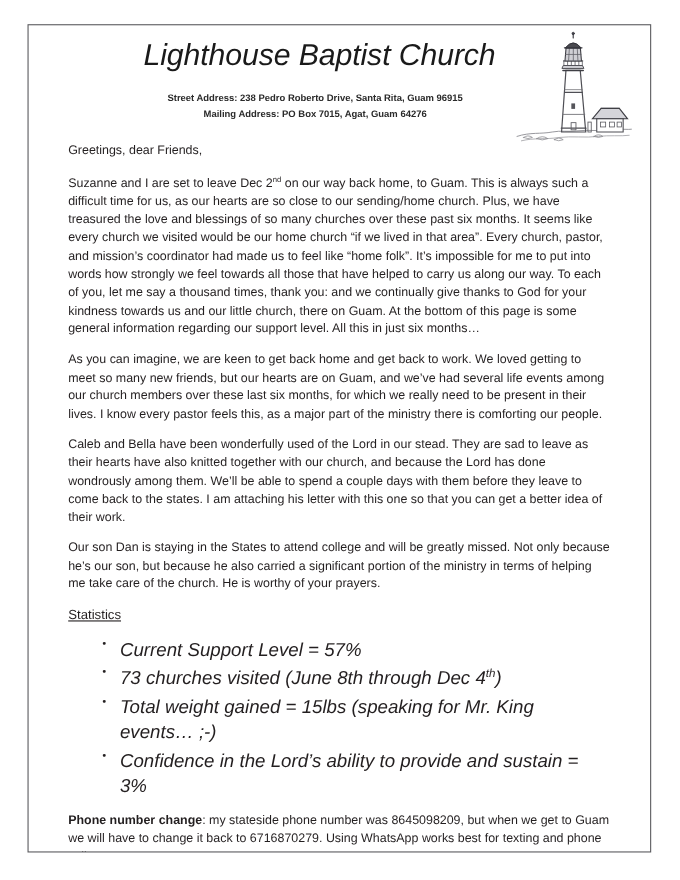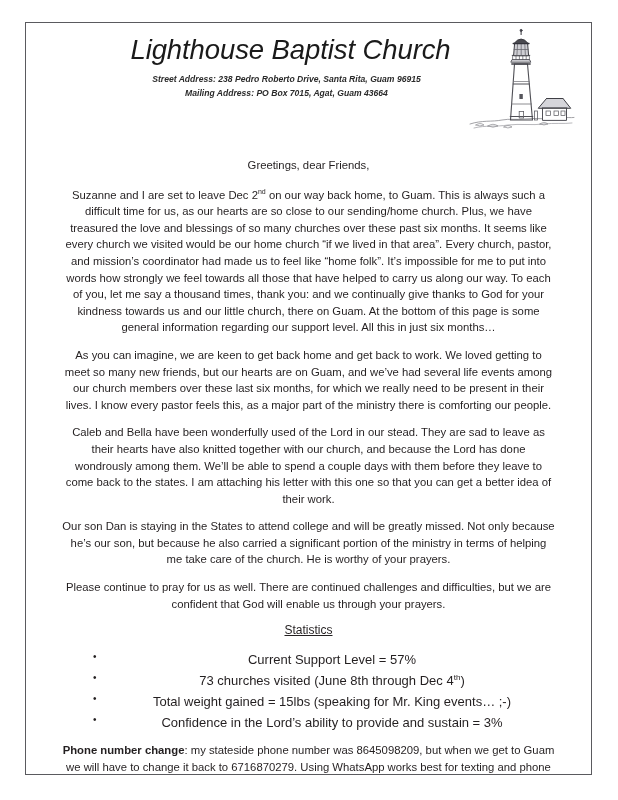--- a/index.html
+++ b/index.html
@@ -49,25 +49,24 @@
     letter-spacing: -0.1px;
     line-height: 1.12;
     color: #1a1a1a;
     padding-right: 58px;
     padding-left: 22px;
   }
 
   .address-block {
     text-align: center;
     font-size: 8.6px;
-    font-style: italic;
     font-weight: bold;
     line-height: 1.62;
     color: #2a2a2a;
-    margin-top: 7px;
+    margin-top: 17px;
     padding-right: 70px;
     padding-left: 26px;
   }
   .address-block div { white-space: nowrap; }
 
   
   .lighthouse {
     position: absolute;
     right: -2px;
     top: 5px;
@@ -75,22 +74,21 @@
     height: 106px;
   }
   .lighthouse svg { display: block; width: 100%; height: 100%; }
 
   
   .body-copy {
     padding: 0 21px 0 21px;
     font-size: 11.3px;
     line-height: 1.47;
     color: #231f20;
-    text-align: center;
-    margin-top: 28px;
+    text-align: left;
   }
 
   .body-copy p {
     margin: 0 0 11px 0;
   }
 
   .greeting { margin-bottom: 13px !important; }
 
   sup {
     font-size: 0.62em;
@@ -106,23 +104,24 @@
     display: inline-block;
   }
 
   ul.stats-list {
     margin: 0 0 11px 0;
     padding-left: 47px;
     list-style: none;
   }
   ul.stats-list li {
     position: relative;
-    font-size: 13px;
+    font-size: 17px;
     line-height: 1.34;
     margin-bottom: 3.5px;
+    font-style: italic;
   }
   ul.stats-list li::before {
     content: "\2022";
     position: absolute;
     left: -16px;
     top: -0.5px;
     font-size: 10px;
   }
 
   .bold { font-weight: bold; }
@@ -134,21 +133,21 @@
 
 <div class="page">
   <div class="page-inner">
 
     <div class="letterhead">
 
       <div class="church-title">Lighthouse Baptist Church</div>
 
       <div class="address-block">
         <div>Street Address: 238 Pedro Roberto Drive, Santa Rita, Guam 96915</div>
-        <div>Mailing Address:  PO Box 7015, Agat, Guam 43664</div>
+        <div>Mailing Address:  PO Box 7015, Agat, Guam 64276</div>
       </div>
 
       <div class="lighthouse">
         <svg viewBox="0 0 112 106" xmlns="http://www.w3.org/2000/svg" stroke="#6f6f74" fill="none" stroke-width="0.9" stroke-linecap="round">
 
           <path d="M4 96 C16 92 26 94 36 92 C44 90.5 50 92 58 91 C70 89.5 82 92 94 90 C100 89 105 90 108 89.5" stroke="#8a8a8f" stroke-width="0.8"></path>
           <path d="M8 100 C20 97 30 99 42 97 C54 95.5 66 97.5 78 96 C88 94.8 98 96 106 95" stroke="#9a9a9f" stroke-width="0.7"></path>
 
           <path d="M10 97 q4 -3 8 0 q-4 2 -8 0 Z" stroke="#8a8a8f" stroke-width="0.7"></path>
           <path d="M22 98 q5 -3.5 10 0 q-5 2.5 -10 0 Z" stroke="#8a8a8f" stroke-width="0.7"></path>
@@ -204,21 +203,20 @@
       <p class="greeting">Greetings, dear Friends,</p>
 
       <p><span>Suzanne and I are set to leave Dec 2</span><sup>nd</sup><span> on our way back home, to Guam.  This is always such a difficult time for us, as our hearts are so close to our sending/home church.  Plus, we have treasured the love and blessings of so many churches over these past six months.  It seems like every church we visited would be our home church “if we lived in that area”.  Every church, pastor, and mission’s coordinator had made us to feel like “home folk”.  It’s impossible for me to put into words how strongly we feel towards all those that have helped to carry us along our way.  To each of you, let me say a thousand times, thank you: and we continually give thanks to God for your kindness towards us and our little church, there on Guam.  At the bottom of this page is some general information regarding our support level.  All this in just six months…</span></p>
 
       <p>As you can imagine, we are keen to get back home and get back to work.  We loved getting to meet so many new friends, but our hearts are on Guam, and we’ve had several life events among our church members over these last six months, for which we really need to be present in their lives.  I know every pastor feels this, as a major part of the ministry there is comforting our people.</p>
 
       <p>Caleb and Bella have been wonderfully used of the Lord in our stead.  They are sad to leave as their hearts have also knitted together with our church, and because the Lord has done wondrously among them.  We’ll be able to spend a couple days with them before they leave to come back to the states.  I am attaching his letter with this one so that you can get a better idea of their work.</p>
 
       <p>Our son Dan is staying in the States to attend college and will be greatly missed.  Not only because he’s our son, but because he also carried a significant portion of the ministry in terms of helping me take care of the church.  He is worthy of your prayers.</p>
 
-      <p class="tight">Please continue to pray for us as well.  There are continued challenges and difficulties, but we are confident that God will enable us through your prayers.</p>
 
       <div>
         <p class="stats-heading">Statistics</p>
       </div>
 
       <ul class="stats-list">
         <li>Current Support Level =  57%</li>
         <li><span>73 churches visited (June 8th through Dec 4</span><sup>th</sup><span>)</span></li>
         <li>Total weight gained = 15lbs (speaking for Mr. King events…  ;-)</li>
         <li>Confidence in the Lord’s ability to provide and sustain = 3%</li>

